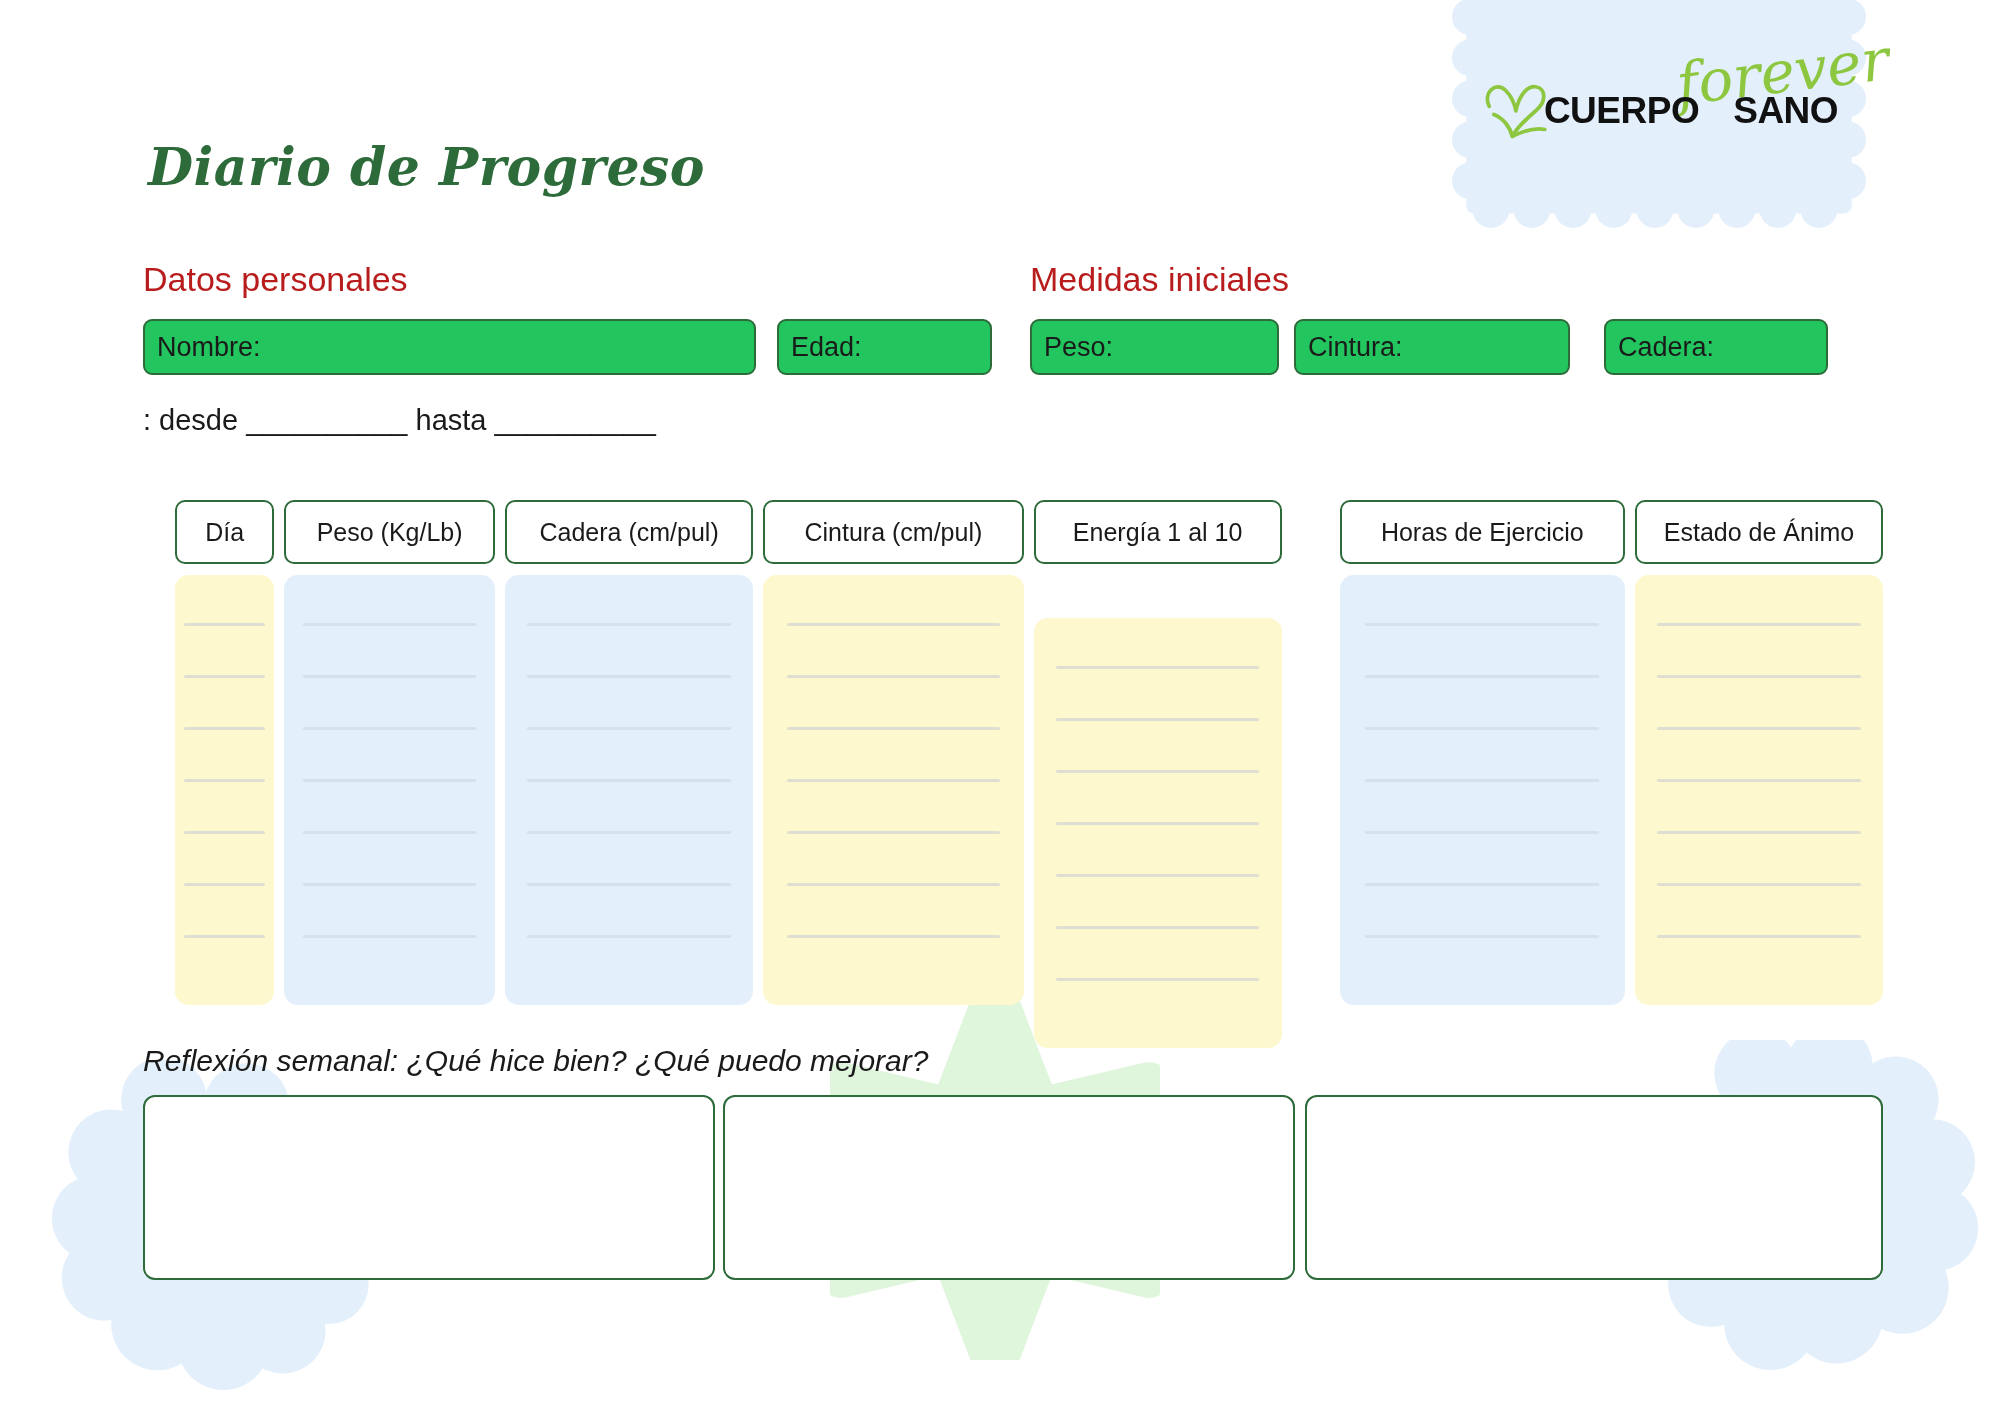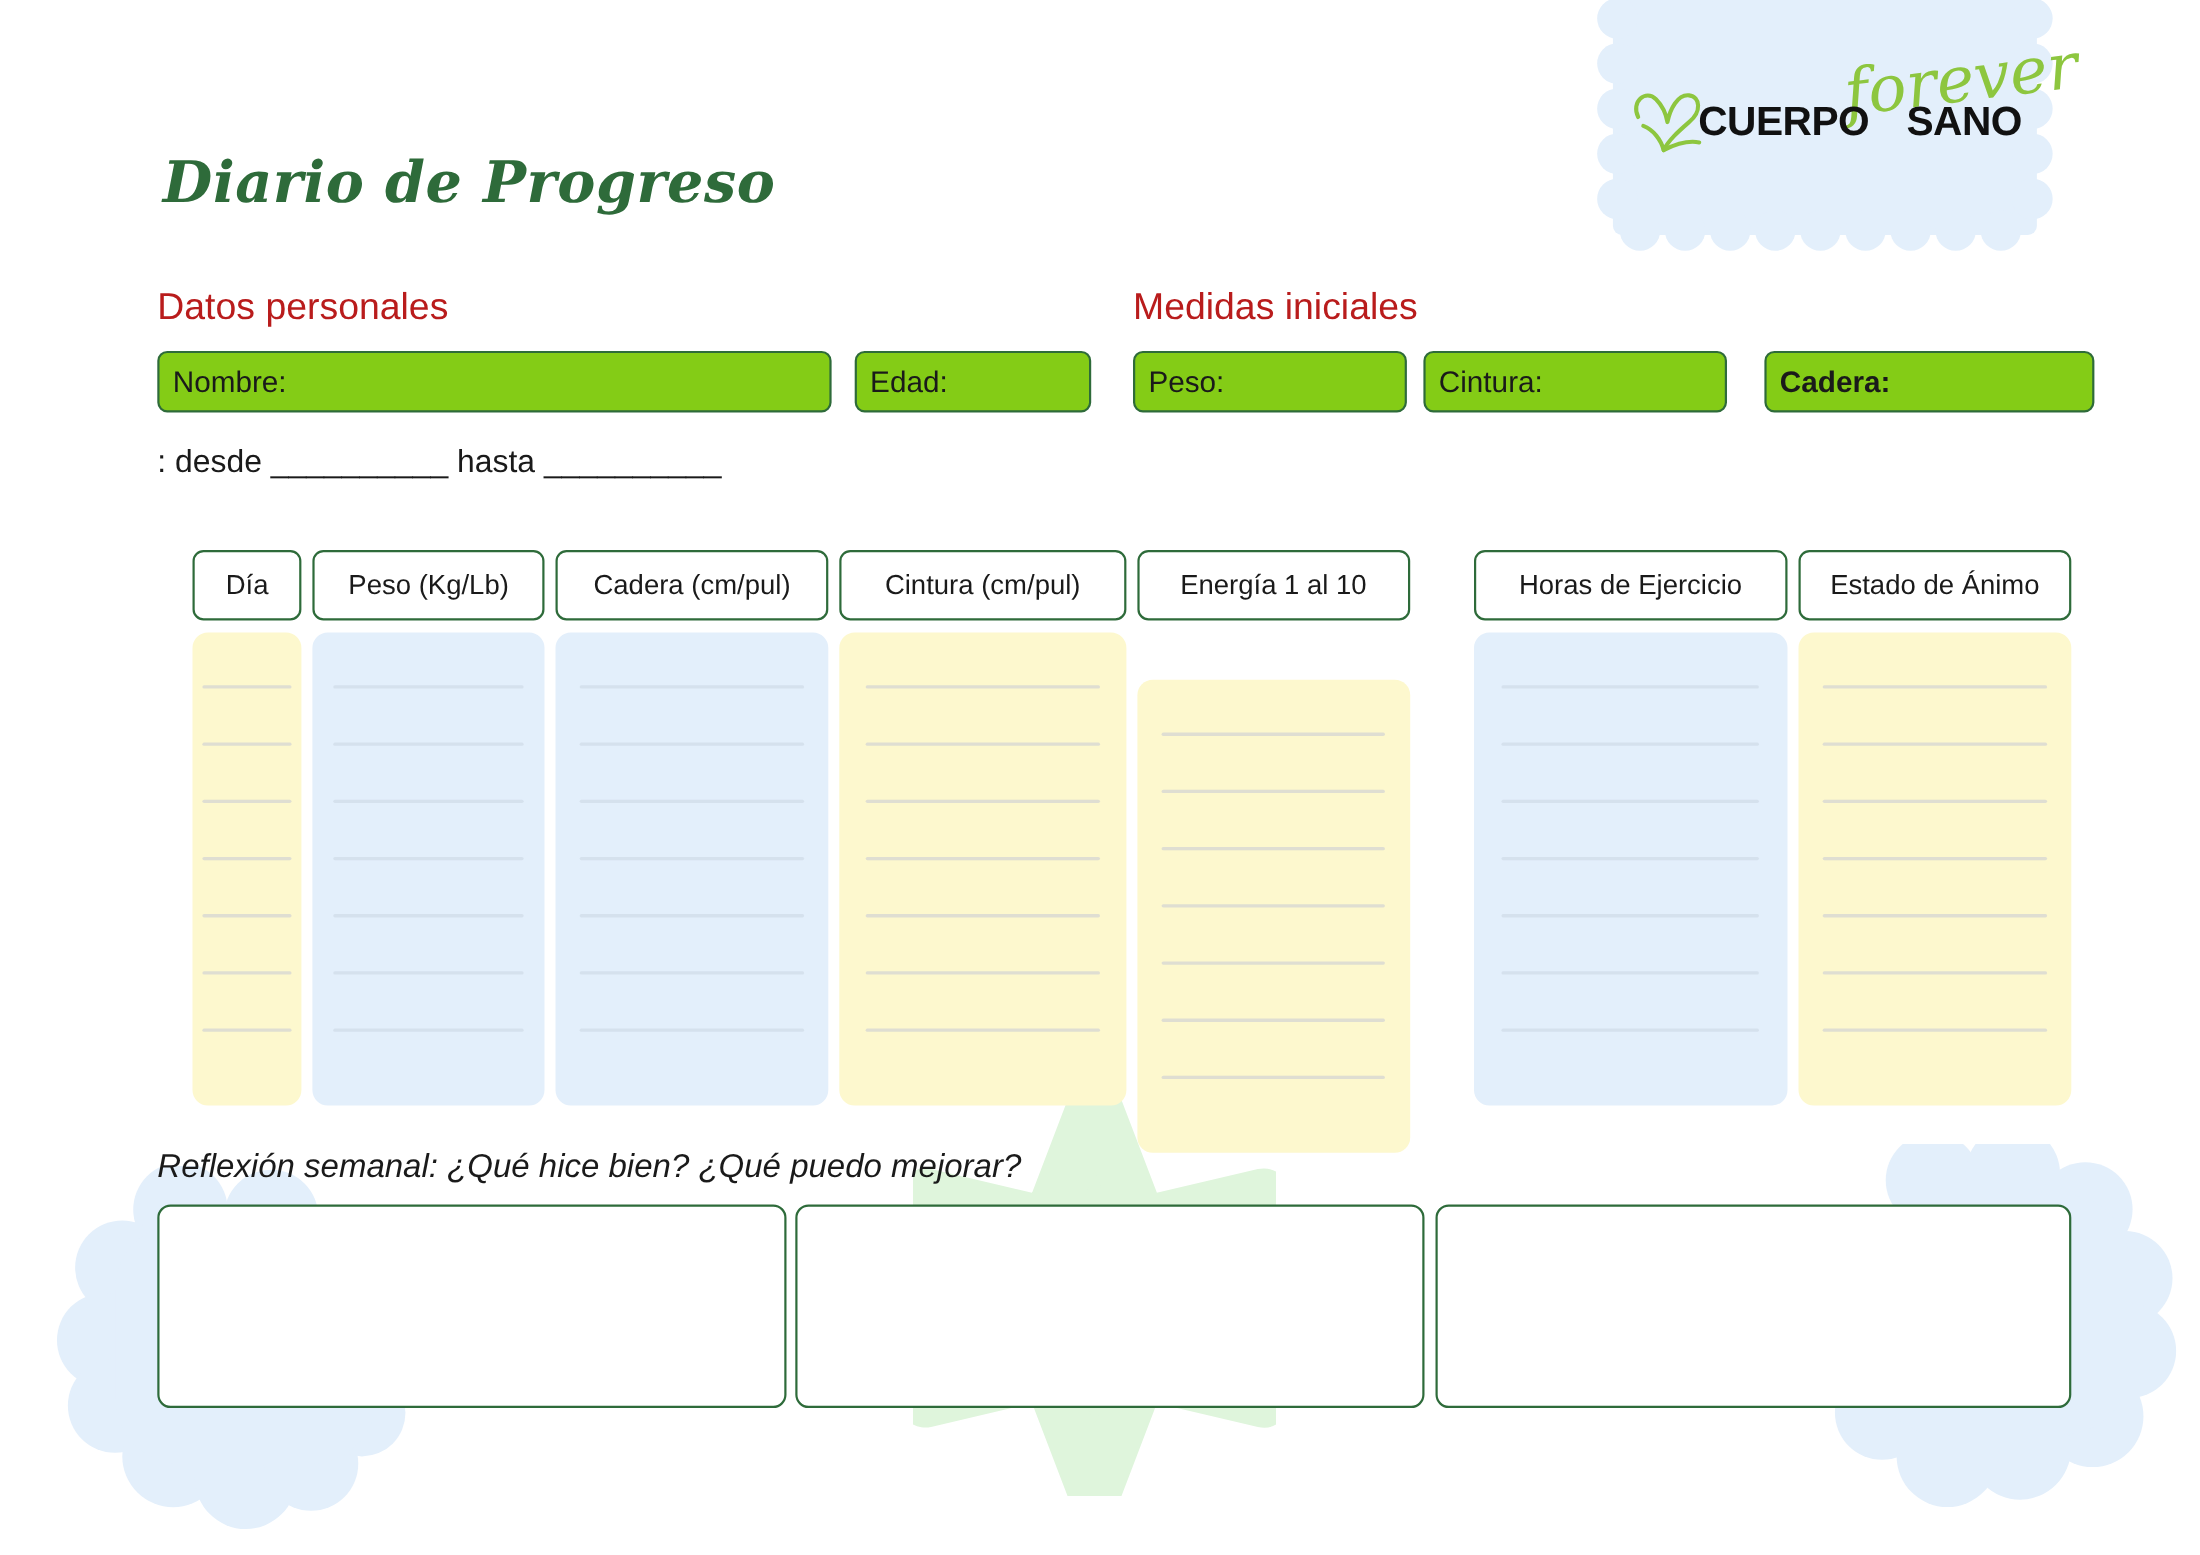--- a/index.html
+++ b/index.html
@@ -90,36 +90,36 @@
     white-space: nowrap;
   }
   .label-datos   { left: 143px;  top: 260px; }
   .label-medidas { left: 1030px; top: 260px; }
 
   
   .field-box {
     position: absolute;
     border: 2px solid #2E6B3A;
     border-radius: 9px;
-    background: #84cc16;
+    background: #22c55e;
     box-sizing: border-box;
     display: flex;
     align-items: center;
     padding-left: 12px;
     font-size: 27px;
     color: #1a1a1a;
     z-index: 3;
     height: 56px;
     top: 319px;
   }
   .fb-nombre  { left: 143px;  width: 613px; }
   .fb-edad    { left: 777px;  width: 215px; }
   .fb-peso    { left: 1030px; width: 249px; }
   .fb-cintura { left: 1294px; width: 276px; }
-  .fb-cadera  { left: 1604px; width: 300px; font-weight: bold; }
+  .fb-cadera  { left: 1604px; width: 224px; }
 
   
   .semana-row {
     position: absolute;
     left: 143px; top: 404px;
     display: flex;
     align-items: baseline;
     z-index: 3;
     white-space: nowrap;
   }

